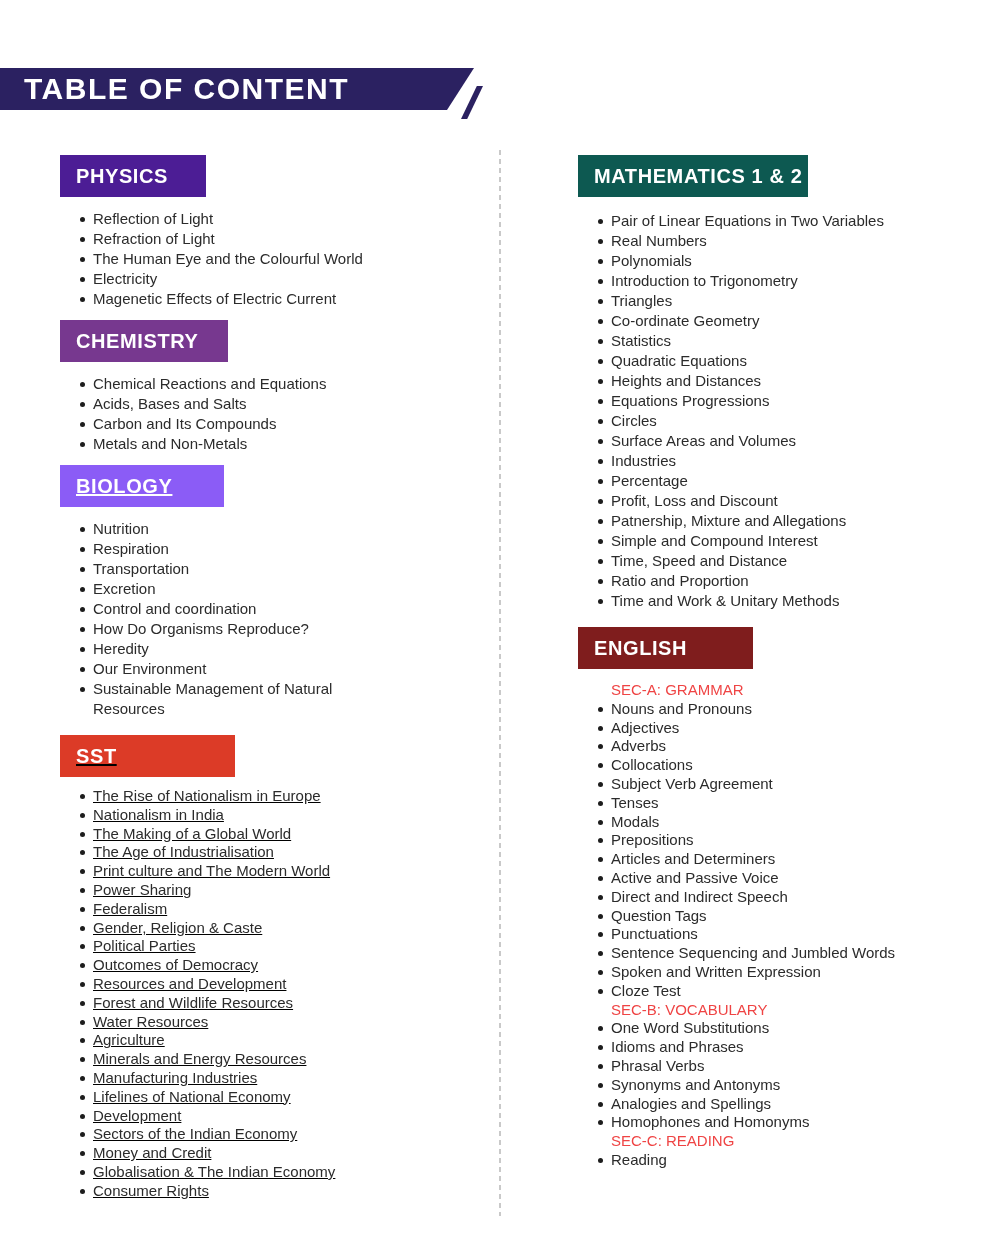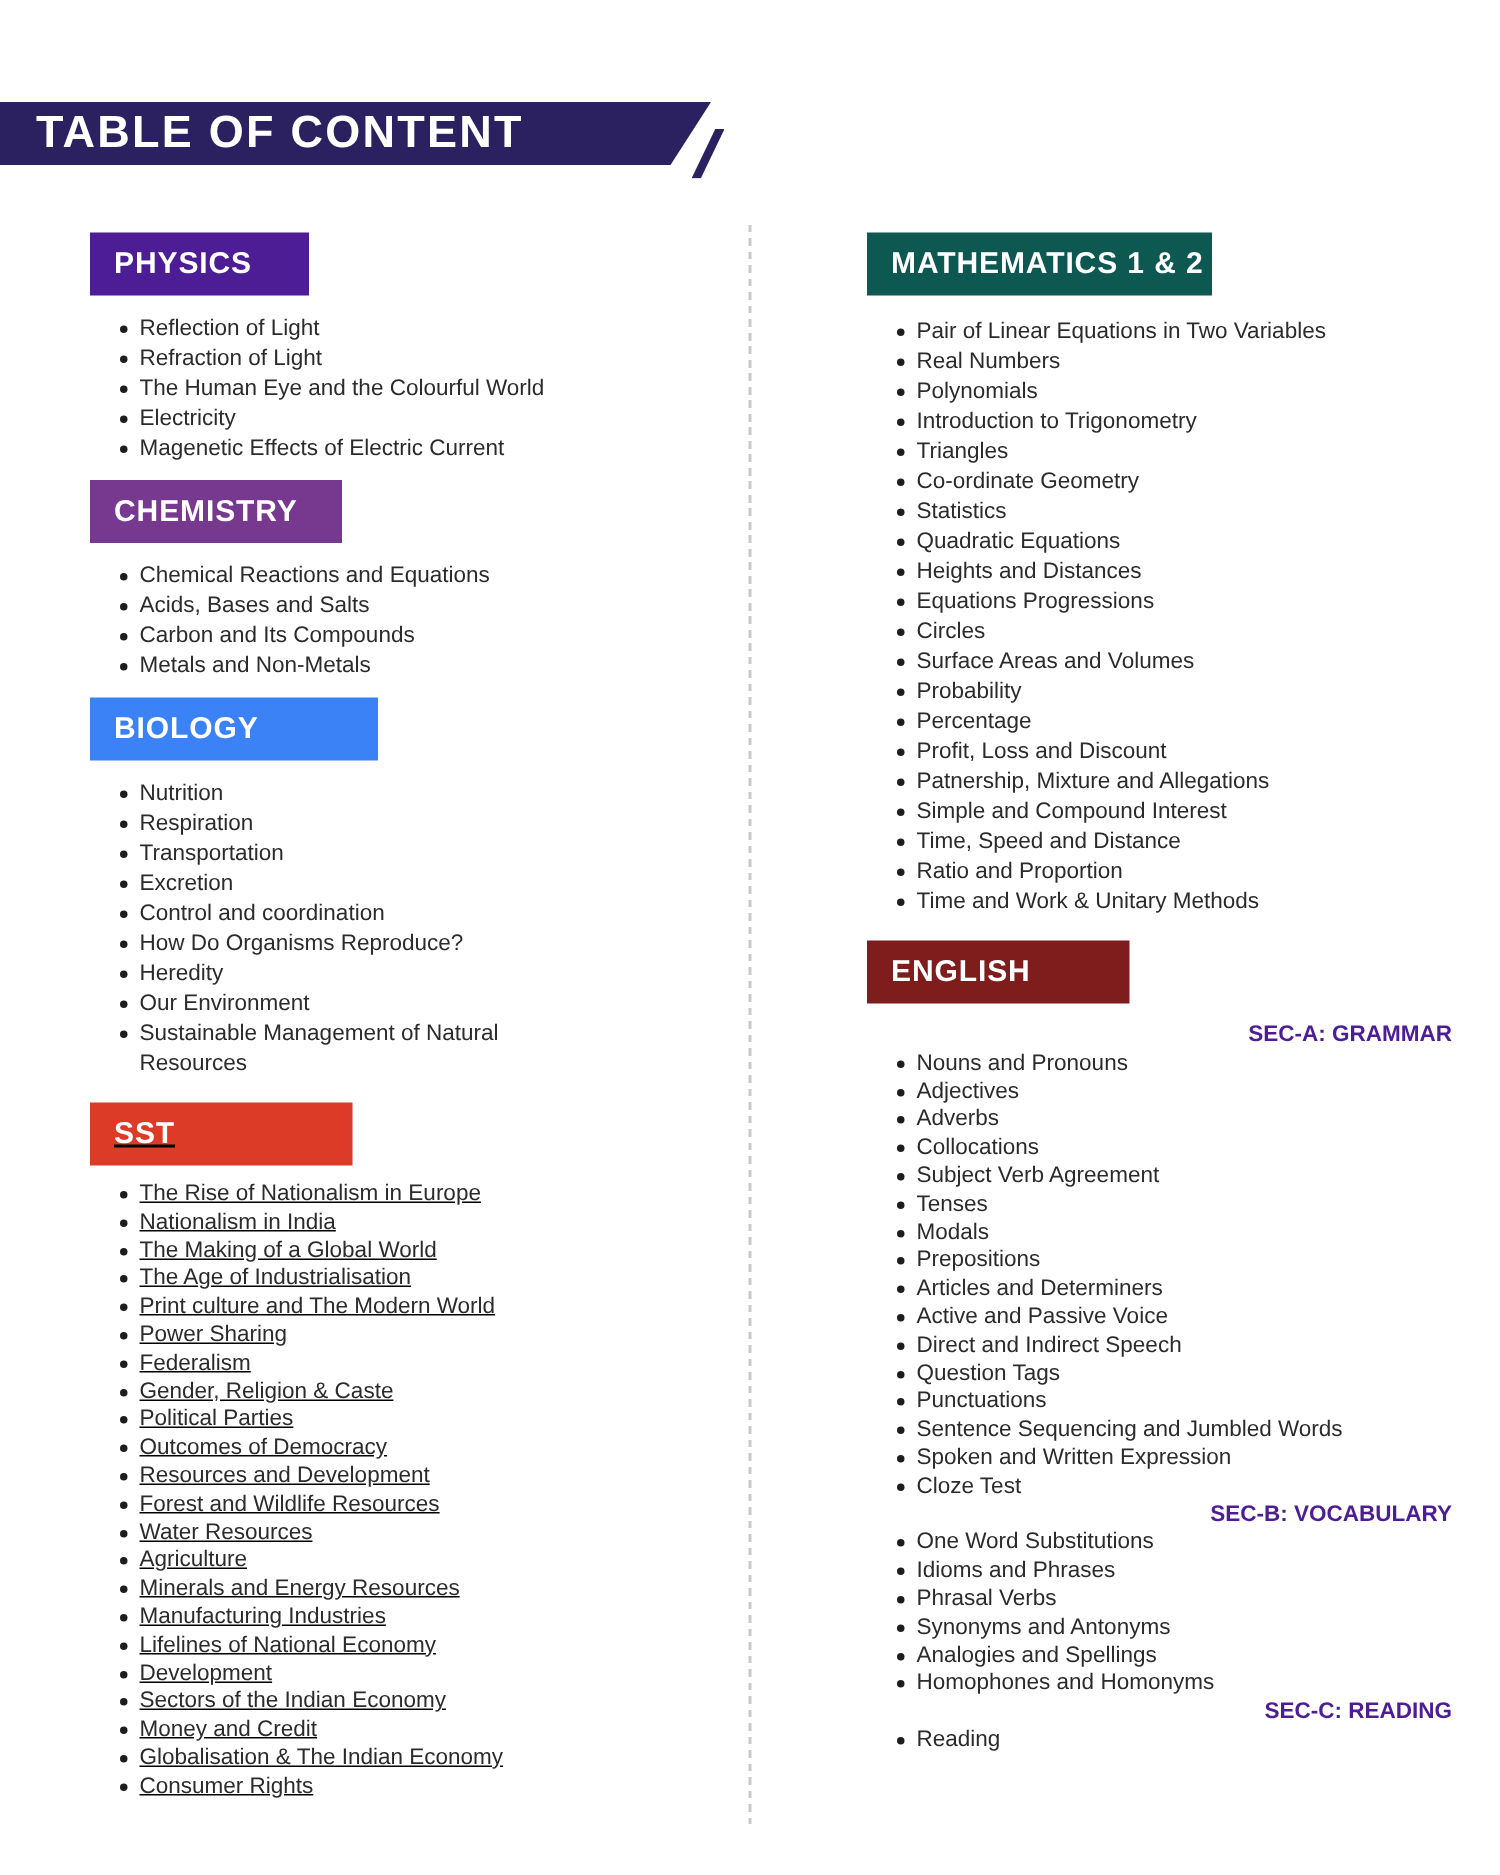--- a/index.html
+++ b/index.html
@@ -34,21 +34,21 @@
   .sec-header{
     height:42px;color:#ffffff;font-weight:bold;font-size:20px;letter-spacing:.6px;
     display:flex;align-items:center;padding-left:16px;box-sizing:border-box;
   }
   .sec-list{list-style:none;margin:12px 0 0 0;padding:0;color:#2b2b2b;}
   .sec-list li{position:relative;padding-left:33px;font-size:15px;line-height:20px;}
   .sec-list li .dot{
     position:absolute;left:20px;top:8px;width:5px;height:5px;border-radius:50%;
     background:#1d1d1d;
   }
-  .sec-list li.subheader{font-weight:bold;color:#4c1d95;text-align:right;}
+  .sec-list li.subheader{font-weight:normal;color:#ef4444;}
   
   .sec-sst .sec-list li,.sec-english .sec-list li{line-height:18.8px;}
   .sec-sst .sec-list li .dot,.sec-english .sec-list li .dot{top:7px;}
   
   .sec-chemistry{margin-top:11px;}
   .sec-biology{margin-top:11px;}
   .sec-sst{margin-top:16px;text-decoration:underline;}
   .sec-sst .sec-list{margin-top:10px;}
   .sec-math .sec-list{margin-top:14px;}
   .sec-english{margin-top:16px;}
@@ -76,21 +76,21 @@
       <section class="section sec-chemistry">
         <div class="sec-header" style="background: rgb(119, 56, 143); width: 168px;">CHEMISTRY</div>
         <ul class="sec-list">
           <li class="item"><span class="dot"></span><span class="txt">Chemical Reactions and Equations</span></li>
           <li class="item"><span class="dot"></span><span class="txt">Acids, Bases and Salts</span></li>
           <li class="item"><span class="dot"></span><span class="txt">Carbon and Its Compounds</span></li>
           <li class="item"><span class="dot"></span><span class="txt">Metals and Non-Metals</span></li>
         </ul>
       </section>
       <section class="section sec-biology">
-        <div class="sec-header" style="background: #3b82f6; width: 192px;">BIOLOGY</div>
+        <div class="sec-header" style="background: #8b5cf6; width: 164px; text-decoration: underline;">BIOLOGY</div>
         <ul class="sec-list">
           <li class="item"><span class="dot"></span><span class="txt">Nutrition</span></li>
           <li class="item"><span class="dot"></span><span class="txt">Respiration</span></li>
           <li class="item"><span class="dot"></span><span class="txt">Transportation</span></li>
           <li class="item"><span class="dot"></span><span class="txt">Excretion</span></li>
           <li class="item"><span class="dot"></span><span class="txt">Control and coordination</span></li>
           <li class="item"><span class="dot"></span><span class="txt">How Do Organisms Reproduce?</span></li>
           <li class="item"><span class="dot"></span><span class="txt">Heredity</span></li>
           <li class="item"><span class="dot"></span><span class="txt">Our Environment</span></li>
           <li class="item"><span class="dot"></span><span class="txt">Sustainable Management of Natural Resources</span></li>
@@ -133,21 +133,21 @@
           <li class="item"><span class="dot"></span><span class="txt">Polynomials</span></li>
           <li class="item"><span class="dot"></span><span class="txt">Introduction to Trigonometry</span></li>
           <li class="item"><span class="dot"></span><span class="txt">Triangles</span></li>
           <li class="item"><span class="dot"></span><span class="txt">Co-ordinate Geometry</span></li>
           <li class="item"><span class="dot"></span><span class="txt">Statistics</span></li>
           <li class="item"><span class="dot"></span><span class="txt">Quadratic Equations</span></li>
           <li class="item"><span class="dot"></span><span class="txt">Heights and Distances</span></li>
           <li class="item"><span class="dot"></span><span class="txt">Equations Progressions</span></li>
           <li class="item"><span class="dot"></span><span class="txt">Circles</span></li>
           <li class="item"><span class="dot"></span><span class="txt">Surface Areas and Volumes</span></li>
-          <li class="item"><span class="dot"></span><span class="txt">Probability</span></li>
+          <li class="item"><span class="dot"></span><span class="txt">Industries</span></li>
           <li class="item"><span class="dot"></span><span class="txt">Percentage</span></li>
           <li class="item"><span class="dot"></span><span class="txt">Profit, Loss and Discount</span></li>
           <li class="item"><span class="dot"></span><span class="txt">Patnership, Mixture and Allegations</span></li>
           <li class="item"><span class="dot"></span><span class="txt">Simple and Compound Interest</span></li>
           <li class="item"><span class="dot"></span><span class="txt">Time, Speed and Distance</span></li>
           <li class="item"><span class="dot"></span><span class="txt">Ratio and Proportion</span></li>
           <li class="item"><span class="dot"></span><span class="txt">Time and Work &amp; Unitary Methods</span></li>
         </ul>
       </section>
       <section class="section sec-english">

